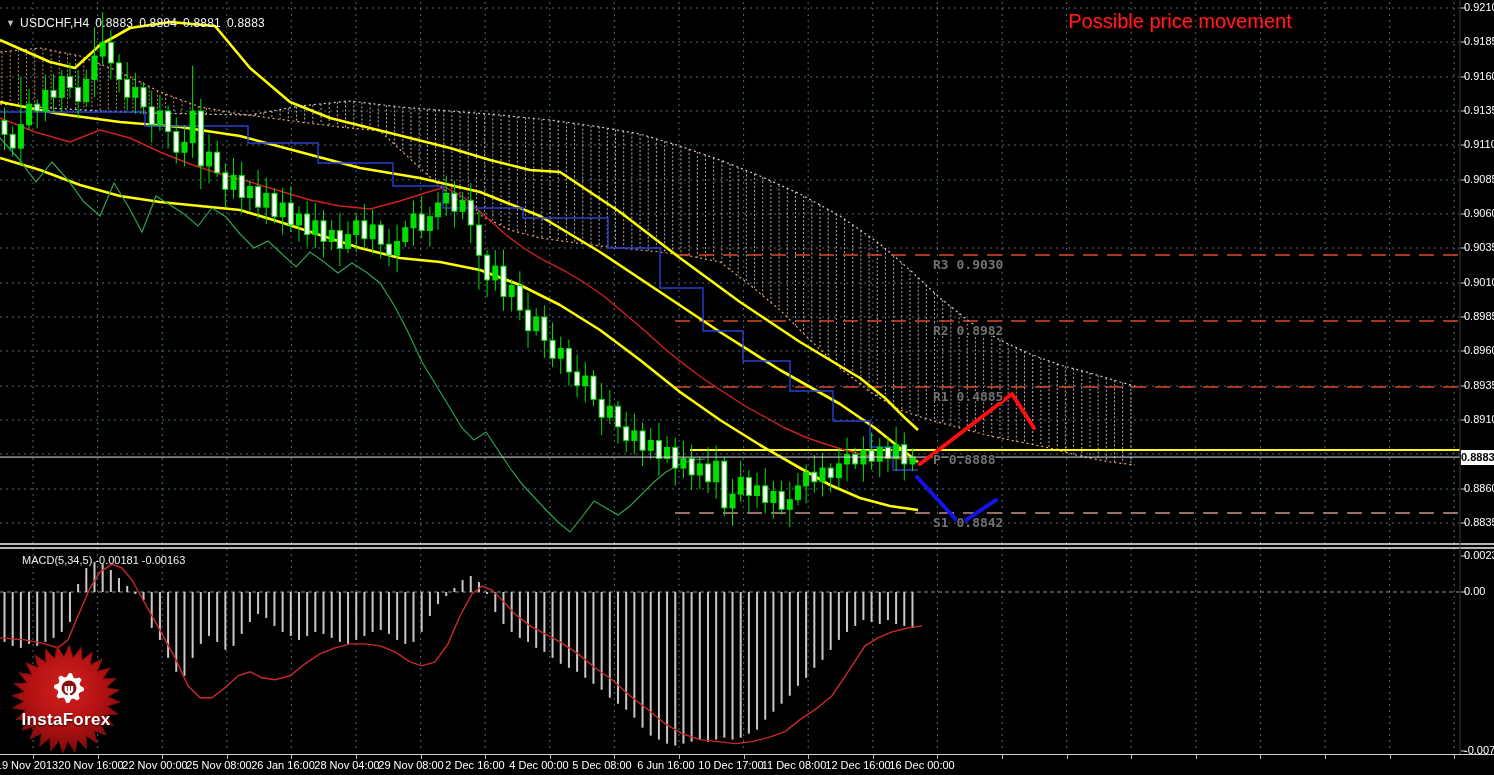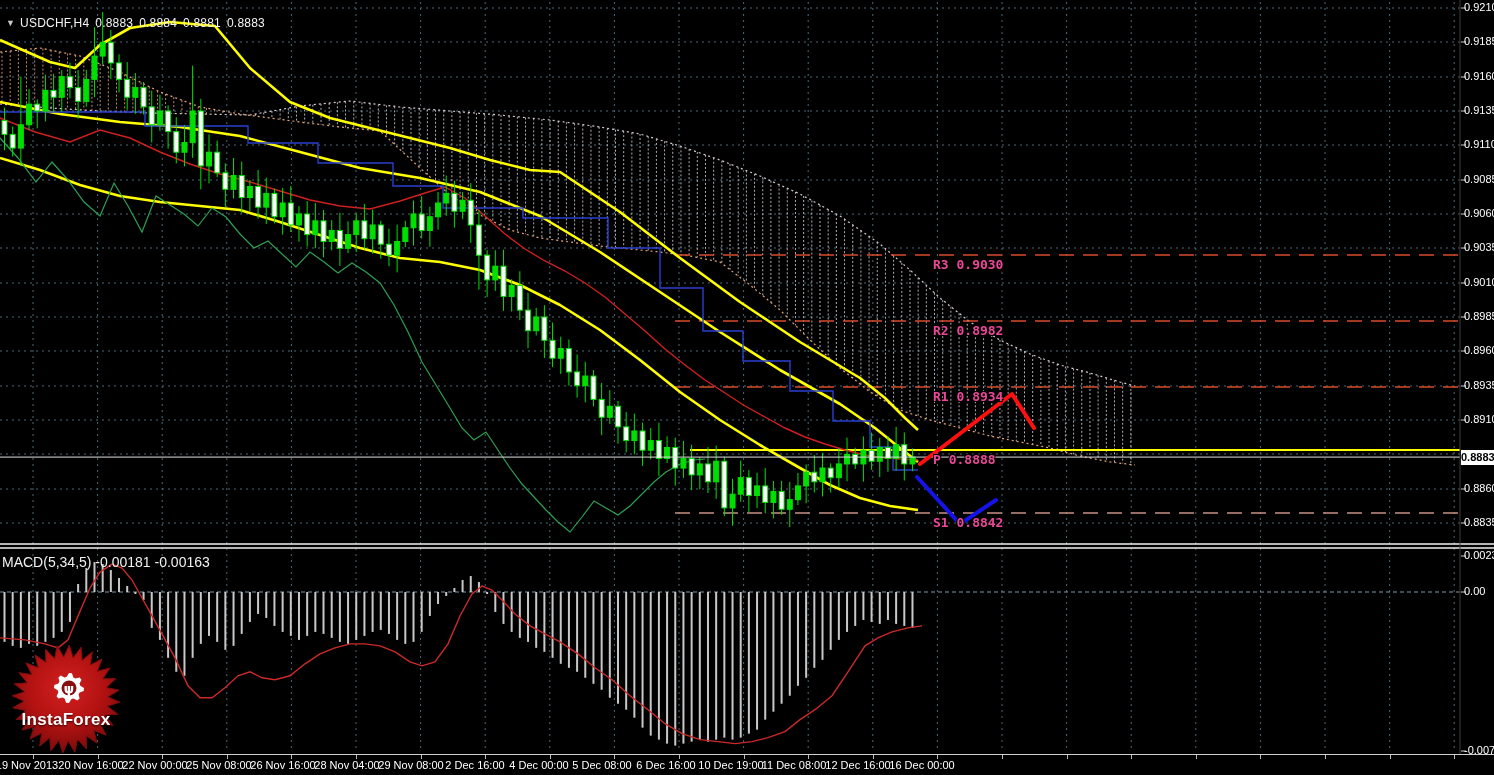--- a/index.html
+++ b/index.html
@@ -6,26 +6,26 @@
   .stage{position:relative;width:1494px;height:775px;background:#000;overflow:hidden;
          font-family:"Liberation Sans",sans-serif;color:#fff;}
   .stage svg{position:absolute;left:0;top:0;}
   .abs{position:absolute;white-space:nowrap;}
   .symline{left:6px;top:16px;font-size:12px;color:#f4f4f4;letter-spacing:.2px;}
   .symline .tri{color:#c9c9c9;font-size:9px;margin-right:5px;vertical-align:1px;}
   .symline span{margin-right:6px;}
   .annot{left:940px;top:6px;width:480px;text-align:center;font-size:20px;color:#ff1e1e;
          text-shadow:1px 1px 1px #4d0000;}
   .annot .l2{margin-top:4px;}
-  .pivlbl{font-family:"DejaVu Sans Mono",monospace;font-weight:bold;font-size:13px;color:#ec4899;
+  .pivlbl{font-family:"DejaVu Sans Mono",monospace;font-weight:bold;font-size:13px;color:#737373;
           text-shadow:1px 1px 0 #000,-1px 1px 0 #000,1px -1px 0 #000,-1px -1px 0 #000;}
   .axlbl{font-size:11px;color:#fff;left:1464px;}
   .pricemark{left:1461px;width:33px;height:15px;background:#fff;color:#000;font-size:11px;
              line-height:15px;text-align:center;font-weight:bold;}
-  .macdlbl{left:2px;top:554px;font-size:14px;color:#f0f0f0;}
+  .macdlbl{left:22px;top:554px;font-size:11px;color:#f0f0f0;}
   .timestrip{left:0;top:754px;width:1494px;height:21px;background:#000;border-top:1px solid #cfcfcf;}
   .timestrip .tick{position:absolute;top:0;width:1px;height:4px;background:#bbb;}
   .timestrip .tlabel{position:absolute;top:4px;font-size:11px;color:#fff;transform:translateX(-50%);}
   .logotext{width:150px;text-align:center;font-size:17px;font-weight:bold;color:#fff;
             text-shadow:0 1px 2px #300;letter-spacing:.3px;}
 </style>
 </head>
 <body>
 
 <div class="stage">
@@ -612,20 +612,21 @@
         <circle cx="69" cy="688" r="7.5" fill="#8a0d0d"></circle>
         <text x="69" y="693" text-anchor="middle" font-size="13" font-weight="bold" font-family="DejaVu Sans, sans-serif" fill="#ffffff">ψ</text>
       </g>
     </svg>
 
   <div class="abs symline">
     <span class="tri">▼</span><span>USDCHF,H4</span><span>0.8883</span><span>0.8884</span><span>0.8881</span><span>0.8883</span>
   </div>
 
   <div class="abs annot">
+    <div class="l2">Possible price movement</div>
   </div>
 
   <div class="abs macdlbl">MACD(5,34,5) -0.00181 -0.00163</div>
 
   <div class="abs pricemark" style="top:450px">0.8883</div>
 
   <div class="abs logotext" style="left:-9px;top:710px">InstaForex</div>
 
   <div id="gen-labels">
       <div class="abs axlbl" style="top:1px">0.9210</div>
@@ -641,21 +642,21 @@
       <div class="abs axlbl" style="top:344px">0.8960</div>
       <div class="abs axlbl" style="top:379px">0.8935</div>
       <div class="abs axlbl" style="top:413px">0.8910</div>
       <div class="abs axlbl" style="top:482px">0.8860</div>
       <div class="abs axlbl" style="top:516px">0.8835</div>
       <div class="abs axlbl" style="top:549px">0.00237</div>
       <div class="abs axlbl" style="top:585px">0.00</div>
       <div class="abs axlbl" style="top:744px">-0.00797</div>
       <div class="abs pivlbl" style="left:933px;top:257px">R3 0.9030</div>
       <div class="abs pivlbl" style="left:933px;top:323px">R2 0.8982</div>
-      <div class="abs pivlbl" style="left:933px;top:389px">R1 0.8934</div>
+      <div class="abs pivlbl" style="left:933px;top:389px">R1 0.4885</div>
       <div class="abs pivlbl" style="left:933px;top:452px">P 0.8888</div>
       <div class="abs pivlbl" style="left:933px;top:515px">S1 0.8842</div>
     </div>
 
   <div class="timestrip abs" id="timestrip">
       <div class="tick" style="left: 33px;"></div>
       <div class="tick" style="left: 97.6px;"></div>
       <div class="tick" style="left: 162.2px;"></div>
       <div class="tick" style="left: 226.8px;"></div>
       <div class="tick" style="left: 291.4px;"></div>
@@ -674,25 +675,25 @@
       <div class="tick" style="left: 1131.2px;"></div>
       <div class="tick" style="left: 1195.8px;"></div>
       <div class="tick" style="left: 1260.4px;"></div>
       <div class="tick" style="left: 1325px;"></div>
       <div class="tick" style="left: 1389.6px;"></div>
       <div class="tick" style="left: 1454.2px;"></div>
       <div class="tlabel" style="left: 27px;">19 Nov 2013</div>
       <div class="tlabel" style="left: 91px;">20 Nov 16:00</div>
       <div class="tlabel" style="left: 155px;">22 Nov 00:00</div>
       <div class="tlabel" style="left: 219px;">25 Nov 08:00</div>
-      <div class="tlabel" style="left: 283px;">26 Nov 16:00</div>
+      <div class="tlabel" style="left: 283px;">26 Jan 16:00</div>
       <div class="tlabel" style="left: 347px;">28 Nov 04:00</div>
       <div class="tlabel" style="left: 411px;">29 Nov 08:00</div>
       <div class="tlabel" style="left: 475px;">2 Dec 16:00</div>
       <div class="tlabel" style="left: 539px;">4 Dec 00:00</div>
       <div class="tlabel" style="left: 602px;">5 Dec 08:00</div>
-      <div class="tlabel" style="left: 666px;">6 Dec 16:00</div>
-      <div class="tlabel" style="left: 731px;">10 Dec 19:00</div>
+      <div class="tlabel" style="left: 666px;">6 Jun 16:00</div>
+      <div class="tlabel" style="left: 731px;">10 Dec 17:00</div>
       <div class="tlabel" style="left: 794px;">11 Dec 08:00</div>
       <div class="tlabel" style="left: 858px;">12 Dec 16:00</div>
       <div class="tlabel" style="left: 922px;">16 Dec 00:00</div>
     </div>
 </div>
 
 </body></html>

